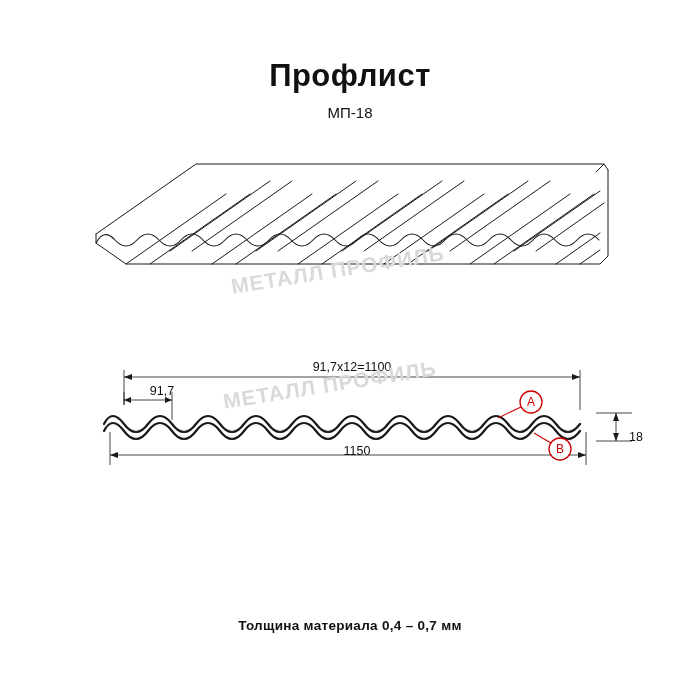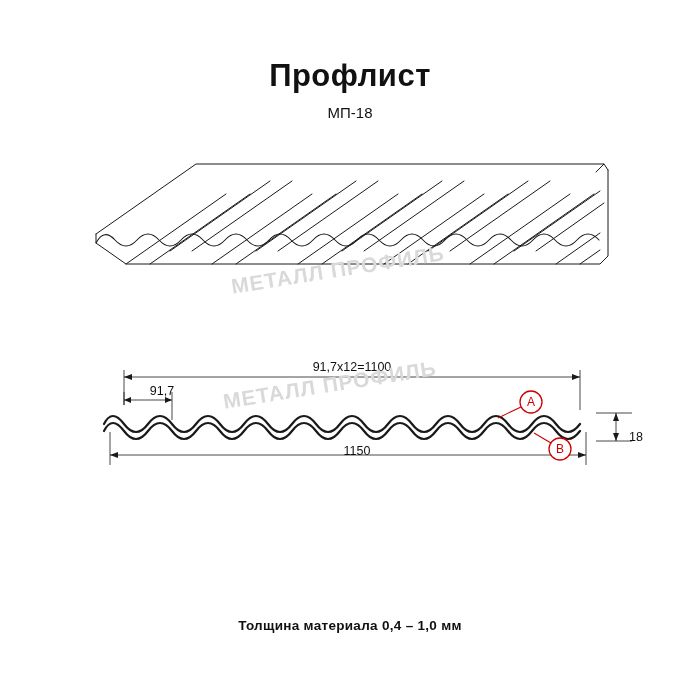--- a/index.html
+++ b/index.html
@@ -206,15 +206,15 @@
 
     <text class="dimtext" x="352" y="371" text-anchor="middle">91,7х12=1100</text>
     <text class="dimtext" x="162" y="395" text-anchor="middle">91,7</text>
     <text class="dimtext" x="357" y="455" text-anchor="middle">1150</text>
     <text class="dimtext" x="629" y="441" text-anchor="start">18</text>
   </svg>
 
   <div class="wm wm1">МЕТАЛЛ ПРОФИЛЬ</div>
   <div class="wm wm2">МЕТАЛЛ ПРОФИЛЬ</div>
 
-  <div class="footer-note">Толщина материала 0,4 – 1,0 мм</div>
+  <div class="footer-note">Толщина материала 0,4 – 0,7 мм</div>
 
 </div>
 
 </body></html>

